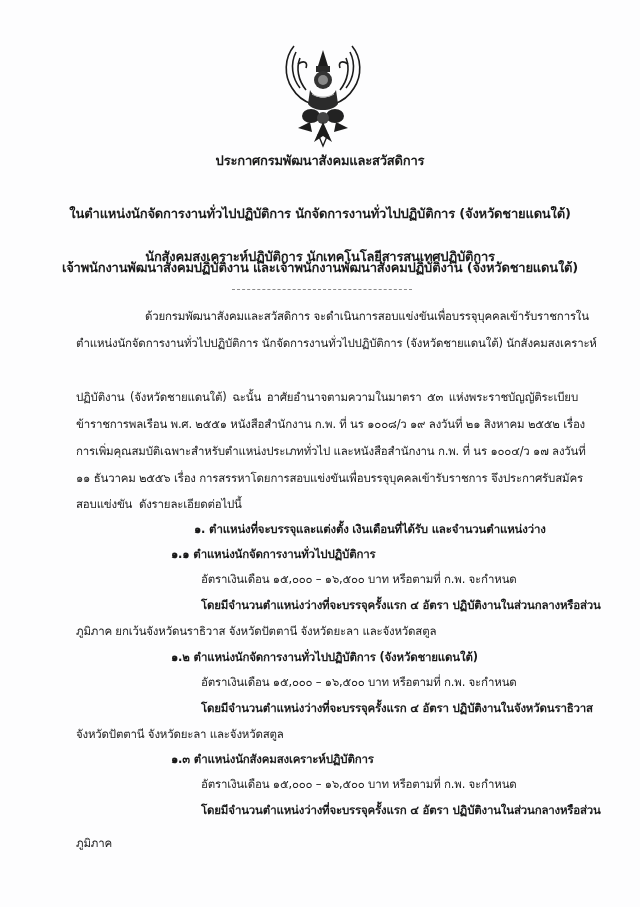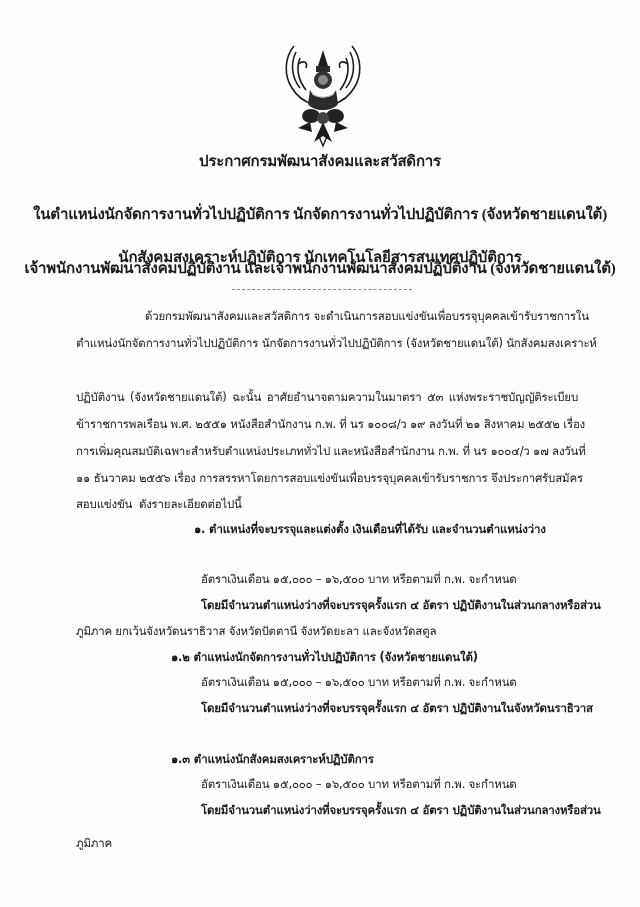--- a/index.html
+++ b/index.html
@@ -33,21 +33,21 @@
       white-space: nowrap;
       font-size: 11.5px;
       line-height: 16px;
       letter-spacing: -0.2px;
     }
     .center {
       left: 0;
       width: 640px;
       text-align: center;
     }
-    .title-line { font-size: 15px; font-weight: bold; font-family: Liberation Serif, serif; }
+    .title-line { font-size: 13px; font-weight: bold; }
     .divider {
       position: absolute;
       left: 232px;
       top: 289px;
       width: 180px;
       border-top: 1px dashed #8a8a8a;
       height: 0;
     }
     .body-line {
       left: 76px;
@@ -113,26 +113,28 @@
   <div class="line body-line" style="top:335px;">ตำแหน่งนักจัดการงานทั่วไปปฏิบัติการ นักจัดการงานทั่วไปปฏิบัติการ (จังหวัดชายแดนใต้) นักสังคมสงเคราะห์</div>
   <div class="line body-line first" style="top:308px;">ด้วยกรมพัฒนาสังคมและสวัสดิการ จะดำเนินการสอบแข่งขันเพื่อบรรจุบุคคลเข้ารับราชการใน</div>
   <div class="line body-line" style="top:389px;">ปฏิบัติงาน (จังหวัดชายแดนใต้) ฉะนั้น อาศัยอำนาจตามความในมาตรา ๕๓ แห่งพระราชบัญญัติระเบียบ</div>
   <div class="line body-line" style="top:416px;">ข้าราชการพลเรือน พ.ศ. ๒๕๕๑ หนังสือสำนักงาน ก.พ. ที่ นร ๑๐๐๘/ว ๑๙ ลงวันที่ ๒๑ สิงหาคม ๒๕๕๒ เรื่อง</div>
   <div class="line body-line" style="top:443px;">การเพิ่มคุณสมบัติเฉพาะสำหรับตำแหน่งประเภททั่วไป และหนังสือสำนักงาน ก.พ. ที่ นร ๑๐๐๔/ว ๑๗ ลงวันที่</div>
   <div class="line body-line" style="top:470px;">๑๑ ธันวาคม ๒๕๕๖ เรื่อง การสรรหาโดยการสอบแข่งขันเพื่อบรรจุบุคคลเข้ารับราชการ จึงประกาศรับสมัคร</div>
   <div class="line body-line last" style="top:497px;font-family:Liberation Mono, monospace;">สอบแข่งขัน ดังรายละเอียดต่อไปนี้</div>
 
   <div class="line sec1" style="top:521px;margin-left:48px;">๑.  ตำแหน่งที่จะบรรจุและแต่งตั้ง เงินเดือนที่ได้รับ และจำนวนตำแหน่งว่าง</div>
 
+  <div class="line sub" style="top:546px;">๑.๑ ตำแหน่งนักจัดการงานทั่วไปปฏิบัติการ</div>
   <div class="line salary" style="top:571px;">อัตราเงินเดือน  ๑๕,๐๐๐ – ๑๖,๕๐๐ บาท หรือตามที่ ก.พ. จะกำหนด</div>
   <div class="line vacancy" style="top:597px;">โดยมีจำนวนตำแหน่งว่างที่จะบรรจุครั้งแรก ๔ อัตรา ปฏิบัติงานในส่วนกลางหรือส่วน</div>
   <div class="line vacancy-cont" style="top:623px;">ภูมิภาค ยกเว้นจังหวัดนราธิวาส จังหวัดปัตตานี จังหวัดยะลา และจังหวัดสตูล</div>
 
   <div class="line sub" style="top:649px;">๑.๒ ตำแหน่งนักจัดการงานทั่วไปปฏิบัติการ (จังหวัดชายแดนใต้)</div>
   <div class="line salary" style="top:674px;">อัตราเงินเดือน  ๑๕,๐๐๐ – ๑๖,๕๐๐ บาท หรือตามที่ ก.พ. จะกำหนด</div>
   <div class="line vacancy" style="top:700px;">โดยมีจำนวนตำแหน่งว่างที่จะบรรจุครั้งแรก ๔ อัตรา  ปฏิบัติงานในจังหวัดนราธิวาส</div>
+  <div class="line vacancy-cont" style="top:726px;">จังหวัดปัตตานี จังหวัดยะลา และจังหวัดสตูล</div>
 
   <div class="line sub" style="top:751px;">๑.๓ ตำแหน่งนักสังคมสงเคราะห์ปฏิบัติการ</div>
   <div class="line salary" style="top:776px;">อัตราเงินเดือน  ๑๕,๐๐๐ – ๑๖,๕๐๐ บาท หรือตามที่ ก.พ. จะกำหนด</div>
   <div class="line vacancy" style="top:802px;">โดยมีจำนวนตำแหน่งว่างที่จะบรรจุครั้งแรก ๔ อัตรา ปฏิบัติงานในส่วนกลางหรือส่วน</div>
   <div class="line vacancy-cont" style="top:835px;">ภูมิภาค</div>
 
 </div>
 
 </body></html>

